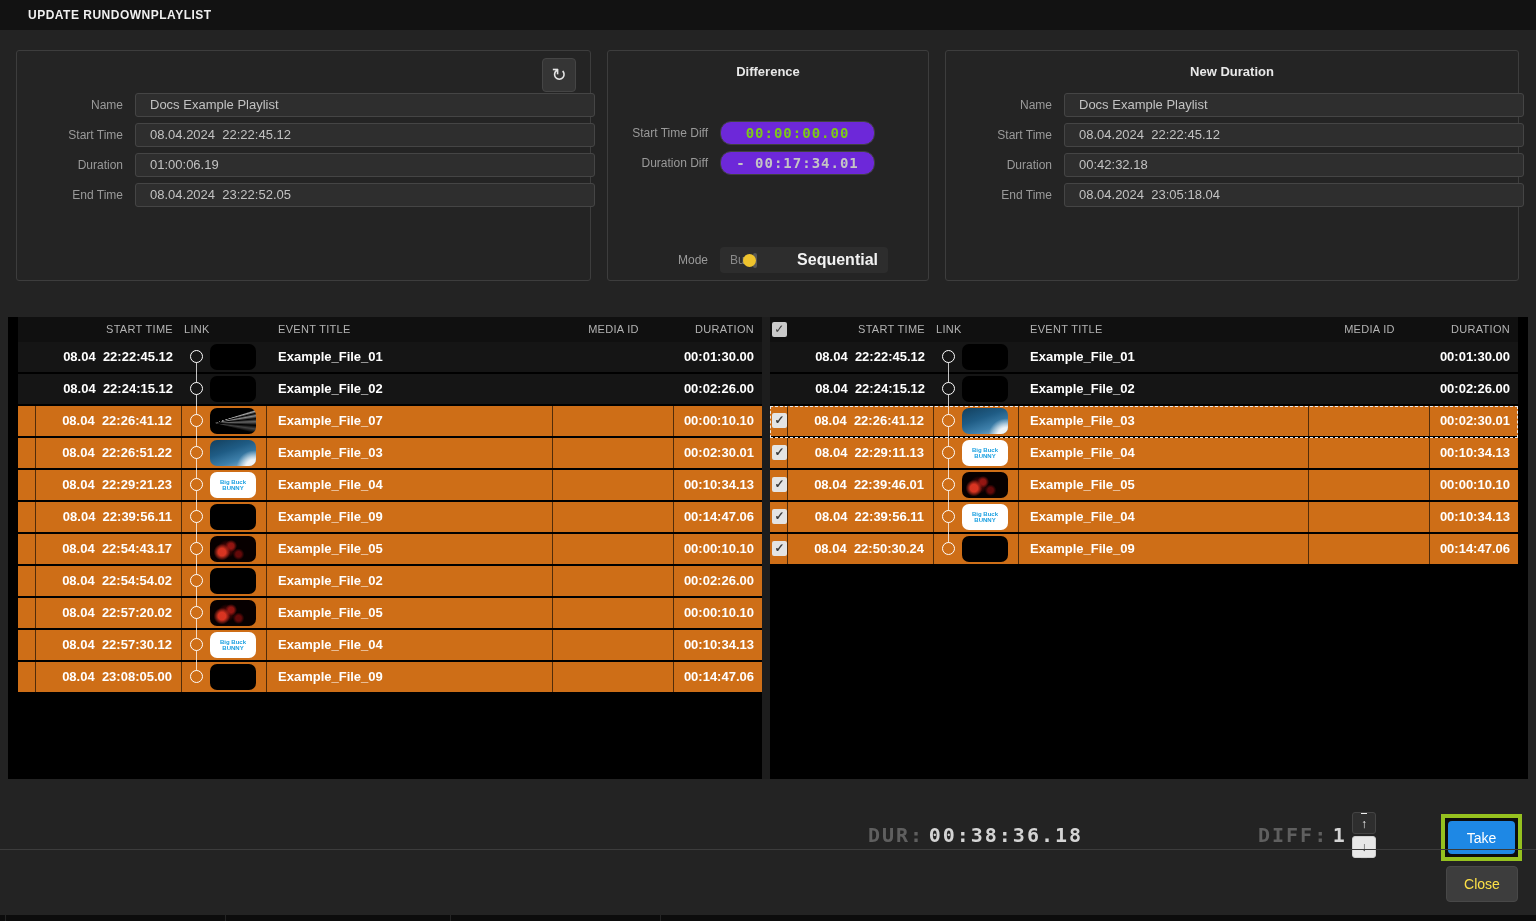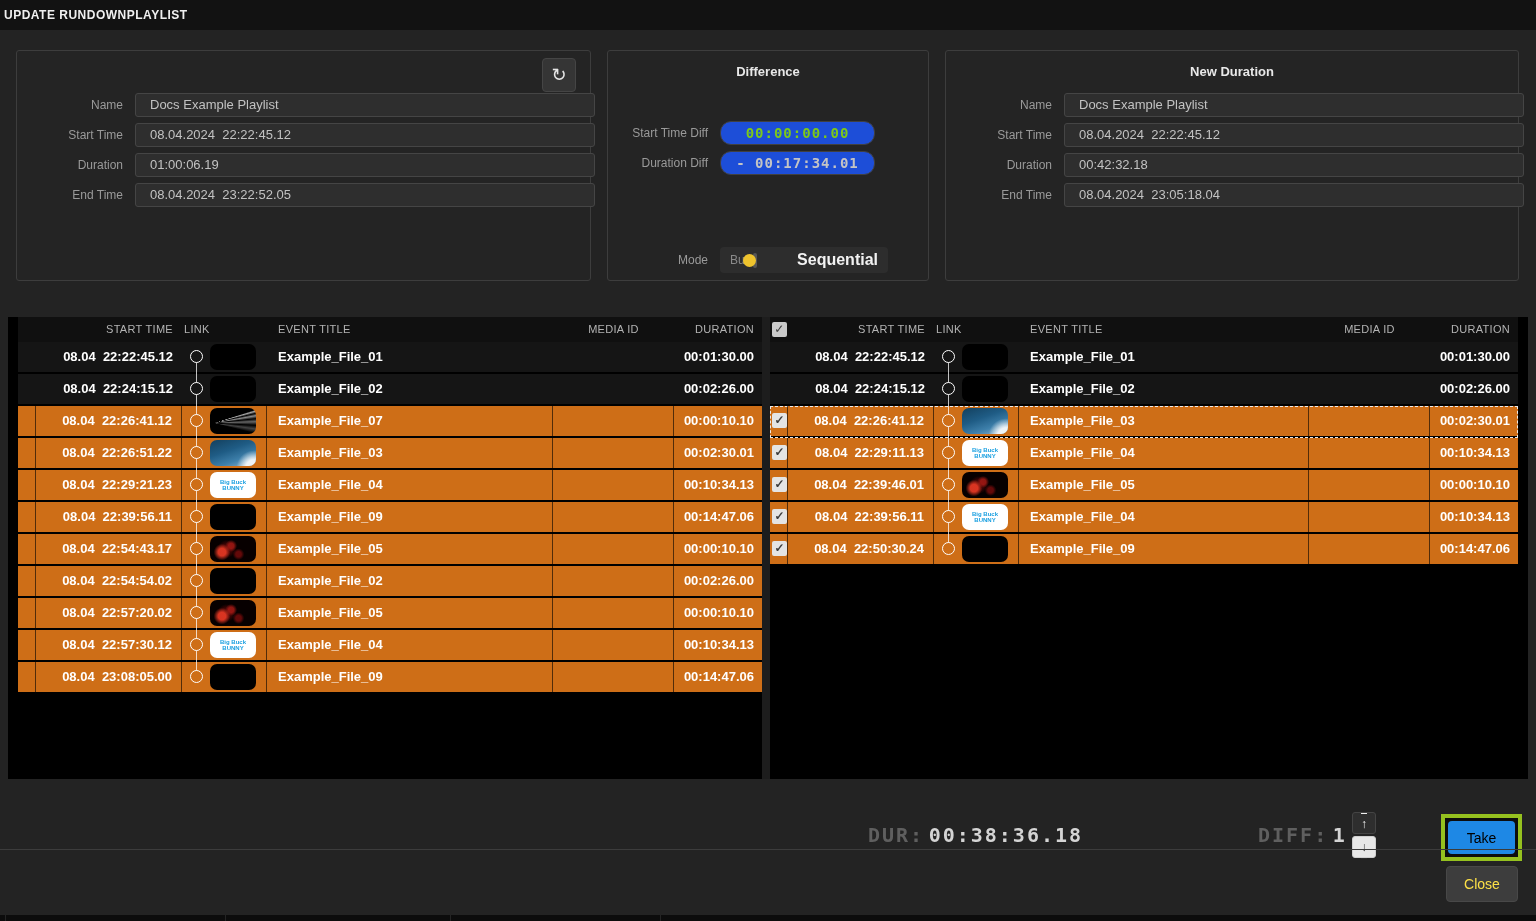--- a/index.html
+++ b/index.html
@@ -2,21 +2,21 @@
 <html><head>
 <meta charset="utf-8">
 <style>
   * { margin:0; padding:0; box-sizing:border-box; }
   html,body { width:1536px; height:921px; background:#232323; overflow:hidden;
               font-family:"Liberation Sans", sans-serif; }
   .screen { position:relative; width:1536px; height:921px; background:#232323; }
 
   
   .titlebar { position:absolute; left:0; top:0; width:1536px; height:30px;
-              background:#121212; display:flex; align-items:center; padding-left:4px; }
+              background:#121212; display:flex; align-items:center; padding-left:28px; }
   .titlebar span { color:#f0f0f0; font-size:12px; font-weight:bold; letter-spacing:.5px; }
 
   
   .panel { position:absolute; top:50px; height:231px; background:#242424;
            border:1px solid #3d3d3d; border-radius:3px; }
   .panel-title { position:absolute; top:13px; left:0; right:0; text-align:center;
                  color:#e8e8e8; font-size:13px; font-weight:bold; }
   .p-current { left:16px; width:575px; }
   .p-diff    { left:607px; width:322px; }
   .p-new     { left:945px; width:574px; }
@@ -29,21 +29,21 @@
   .p-current .flabel, .p-new .flabel { width:118px; }
   .p-current .ffield, .p-new .ffield { width:460px; }
 
   .refresh-btn { position:absolute; top:7px; right:14px; width:34px; height:34px;
                  background:#353535; border:1px solid #454545; border-radius:4px;
                  color:#e5e5e5; font-size:18px; text-align:center; line-height:31px;
                  cursor:pointer; }
 
   
   .p-diff .flabel { width:112px; }
-  .lcd-box { width:155px; height:24px; background:#1d4ed8; border:1px solid #404040;
+  .lcd-box { width:155px; height:24px; background:#6d28d9; border:1px solid #404040;
              border-radius:11px; text-align:center; line-height:22px;
              font-family:"DejaVu Sans Mono", monospace; font-size:14px; font-weight:bold;
              letter-spacing:1px; white-space:pre; }
   .lcd-green { color:#7dc819; }
   .lcd-silver { color:#c4c4c4; }
 
   .mode-row { position:absolute; left:0; top:196px; display:flex; align-items:center; }
   .mode-box { width:168px; height:26px; background:#2d2d2d; border-radius:4px;
               display:flex; align-items:center; justify-content:space-between;
               padding:0 10px; }
@@ -133,21 +133,21 @@
   .stack-btn { width:24px; height:22px; border-radius:3px; text-align:center;
                font-size:12px; line-height:21px; cursor:pointer; margin-bottom:2px; }
   .stack-top { background:#2e2e2e; border:1px solid #444; color:#efefef; }
   .stack-bot { background:#e8e8e8; border:1px solid #cfcfcf; color:#2c2c2c; }
   .arrow-bar-top { display:inline-block; border-top:1.5px solid currentColor; padding-top:0px; }
   .arrow-bar-bot { display:inline-block; border-bottom:1.5px solid currentColor; }
 
   .take-wrap { position:absolute; left:1441px; top:13px; width:81px; height:47px;
                border:4px solid #95c11f; background:#0d0d0d; padding:3px; }
   .take-btn { width:100%; height:100%; background:#1e88e5; border:none; border-radius:4px;
-              color:#000000; font-size:14px; font-family:"Liberation Sans",sans-serif;
+              color:#ffffff; font-size:14px; font-family:"Liberation Sans",sans-serif;
               cursor:pointer; }
 
   .divider { position:absolute; left:0; top:849px; width:1536px; height:1px; background:#3c3c3c; }
 
   .close-btn { position:absolute; left:1446px; top:866px; width:72px; height:36px;
                background:#3d3d3d; border:1px solid #484848; border-radius:4px;
                color:#fde047; font-size:14px; font-family:"Liberation Sans",sans-serif;
                cursor:pointer; }
 
   .bottom-strip { position:absolute; left:0; top:915px; width:1536px; height:6px;

